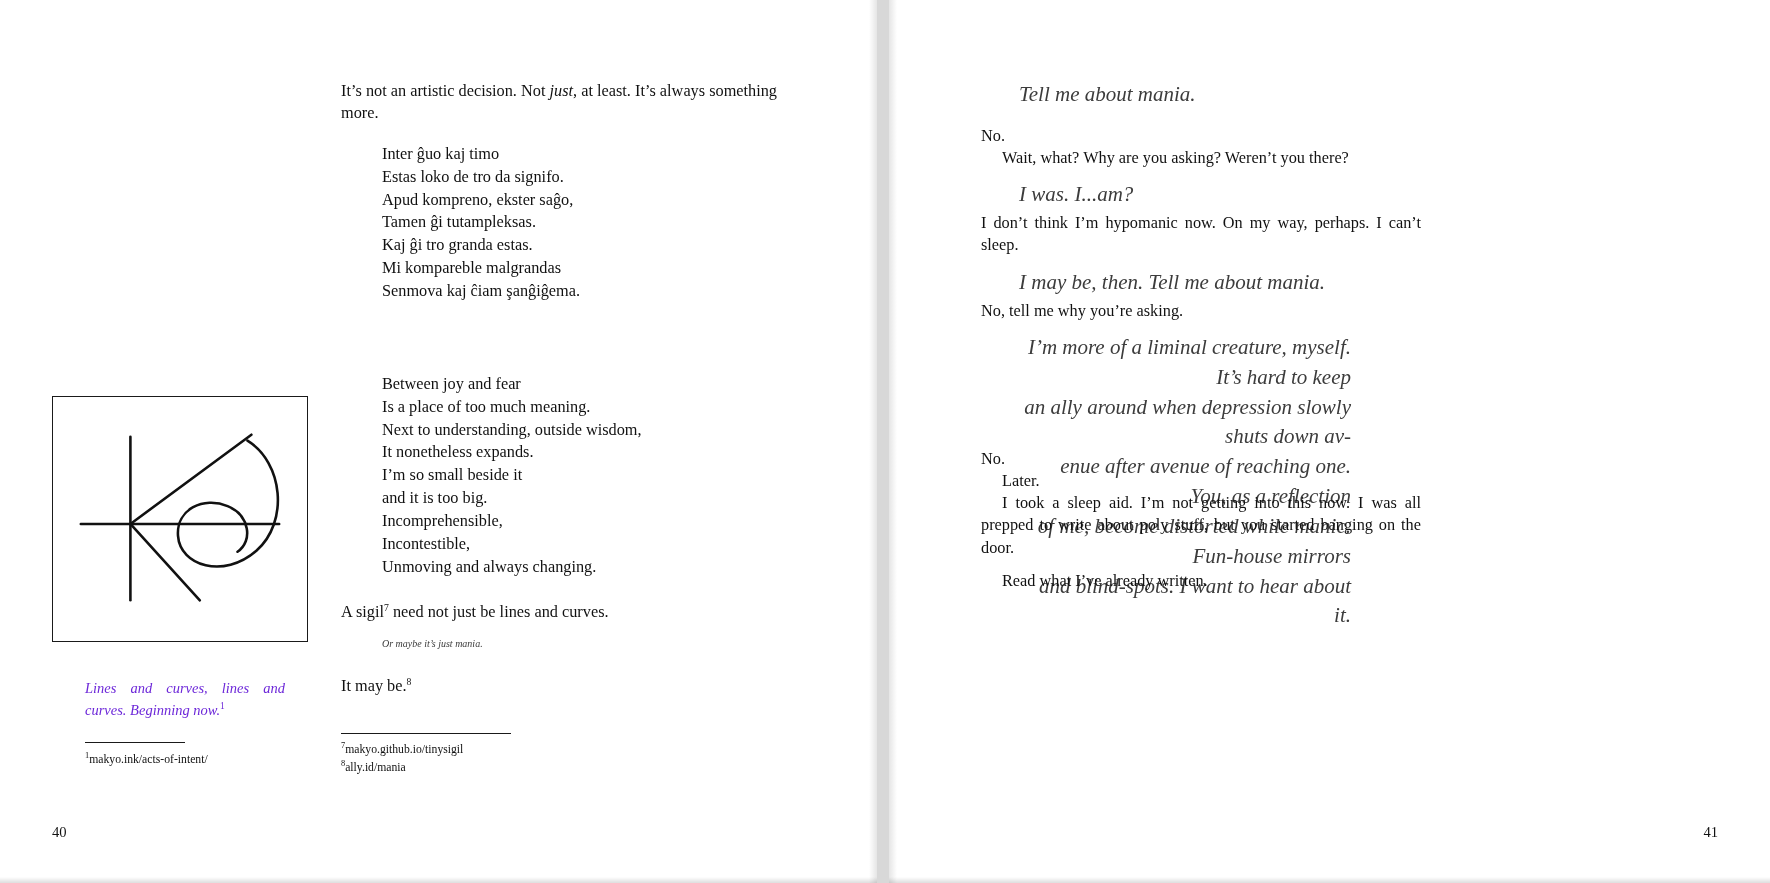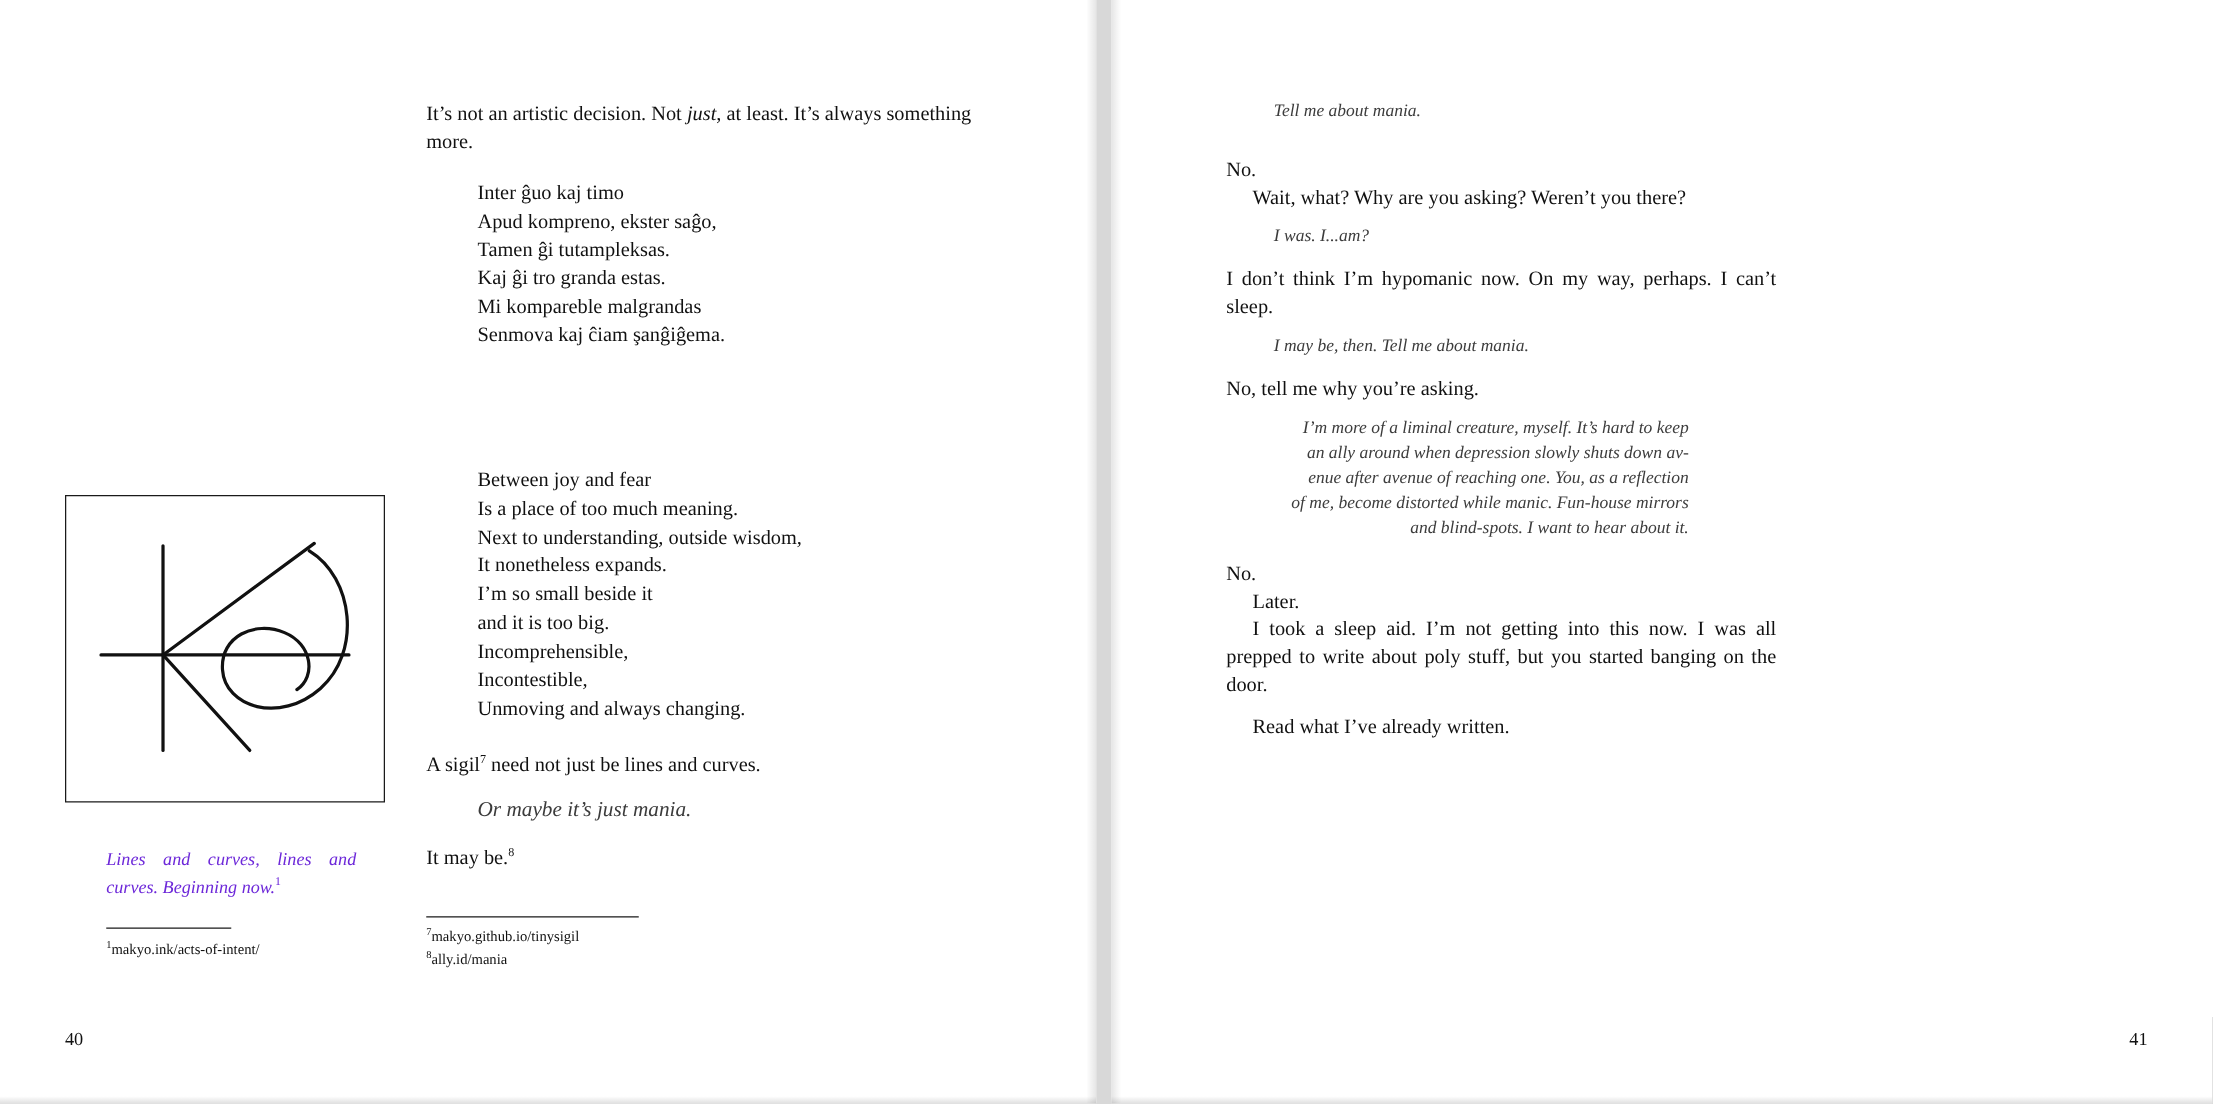--- a/index.html
+++ b/index.html
@@ -86,21 +86,21 @@
   .verse {
     font-size: 16.3px;
     line-height: 1.4;
     color: #111;
     margin: 0;
     padding-left: 41px;
   }
   .verse div { white-space: pre; }
   .inner-quote {
     font-style: italic;
-    font-size: 17px;
+    font-size: 10px;
     color: #3b3b3b;
     padding-left: 41px;
     margin: 0;
   }
 
   .folio {
     position: absolute;
     bottom: 42px;
     font-size: 14.6px;
     color: #111;
@@ -119,21 +119,21 @@
   .r-p {
     font-size: 16.3px;
     line-height: 1.38;
     text-align: justify;
     color: #111;
     margin: 0;
   }
   .r-p.indent { text-indent: 21px; }
   .r-q {
     font-style: italic;
-    font-size: 14px;
+    font-size: 21px;
     line-height: 1.42;
     color: #3c3c3c;
     margin: 0;
     padding-left: 38px;
   }
   .r-q.block { text-align: right; width: 370px; }
 
   .page-shadow-r {
     position: absolute;
     left: 0; top: 0; bottom: 0; width: 8px;
@@ -191,20 +191,21 @@
     </div>
 
     <div class="col-text">
 
       <p class="body-p" style="position:absolute; top:80px; left:0; width:436px;">
         <span>It’s not an artistic decision. Not </span><em>just</em><span>, at least. It’s always something more.</span>
       </p>
 
       <div class="verse" style="position:absolute; top:143px; left:0; width:436px;">
         <div>Inter ĝuo kaj timo</div>
+        <div>Estas loko de tro da signifo.</div>
         <div>Apud kompreno, ekster saĝo,</div>
         <div>Tamen ĝi tutampleksas.</div>
         <div>Kaj ĝi tro granda estas.</div>
         <div>Mi kompareble malgrandas</div>
         <div>Senmova kaj ĉiam şanĝiĝema.</div>
       </div>
 
       <div class="verse" style="position:absolute; top:373px; left:0; width:436px;">
         <div>Between joy and fear</div>
         <div>Is a place of too much meaning.</div>

